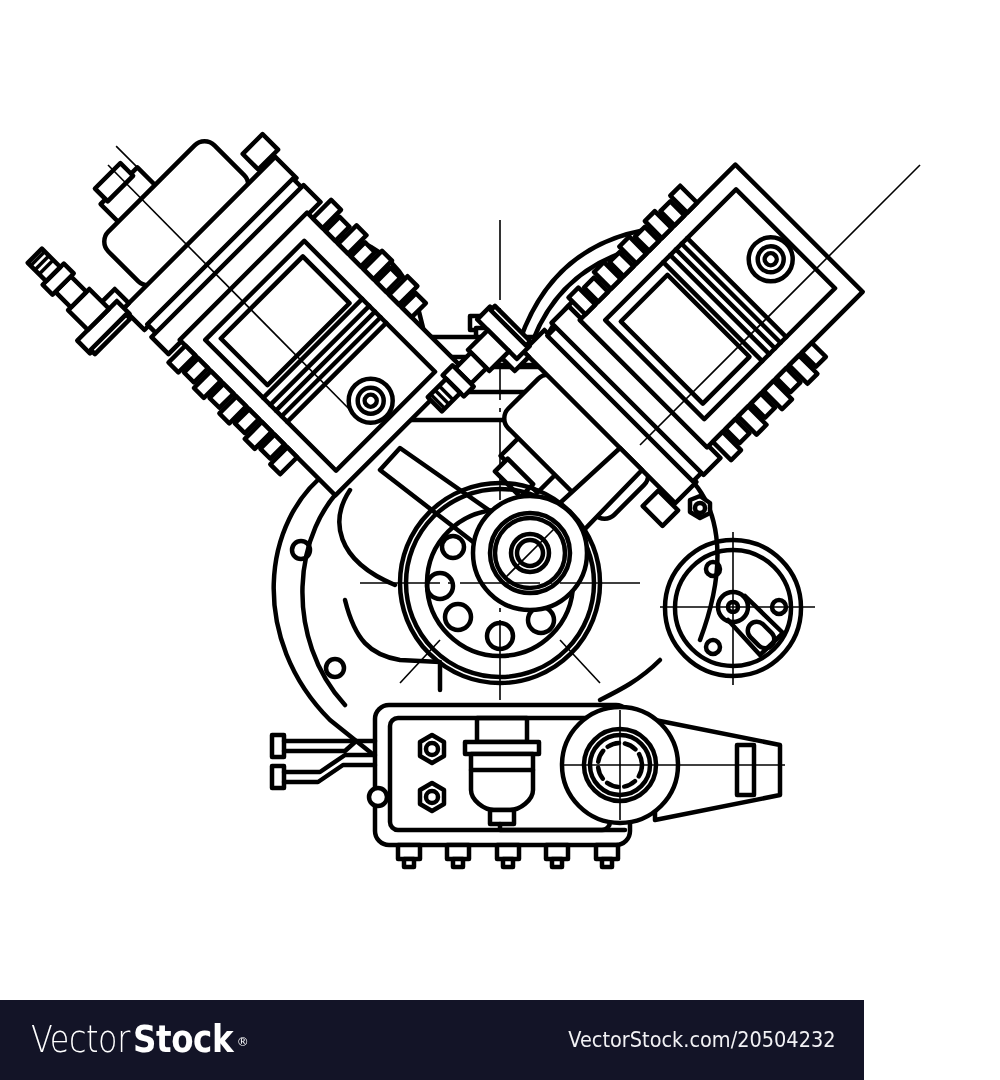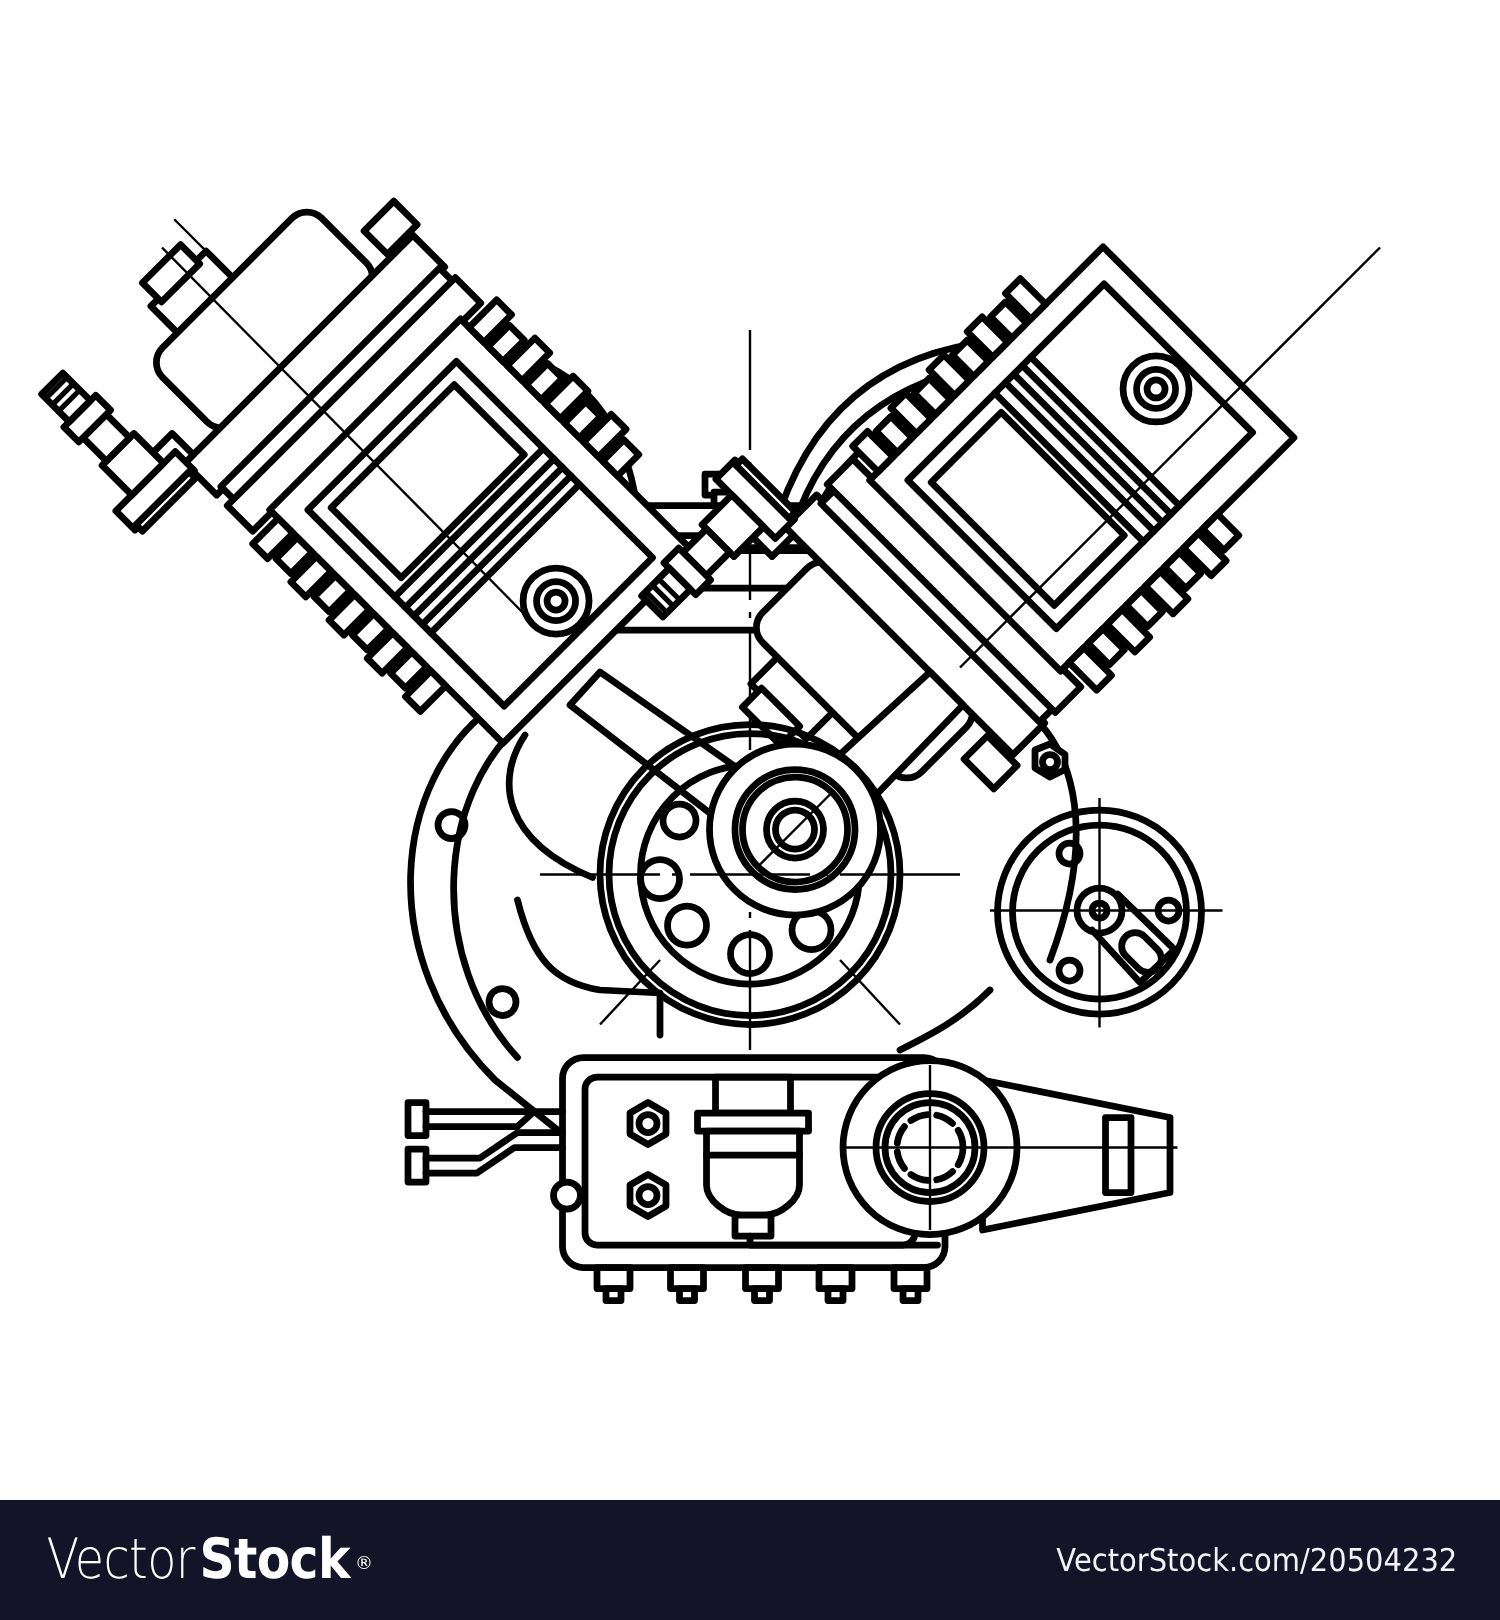--- a/index.html
+++ b/index.html
@@ -5,21 +5,21 @@
     html, body { margin: 0; padding: 0; }
     body {
       width: 1000px; height: 1080px; overflow: hidden;
       background: #ffffff;
       font-family: "DejaVu Sans", "Liberation Sans", sans-serif;
     }
     #canvas { position: relative; width: 1000px; height: 1080px; }
     #artwork { position: absolute; left: 0; top: 0; width: 1000px; height: 1000px; background: #ffffff; }
     #artwork svg { display: block; }
     #footer {
-      position: absolute; left: 0; top: 1000px; width: 1000px; height: 80px;
+      position: absolute; left: 0; top: 1000px; width: 864px; height: 80px;
       background: #131427;
       color: #ffffff;
     }
     .logo {
       position: absolute; left: 31px; top: 18px;
       font-size: 37px; line-height: 44px; letter-spacing: -0.5px;
       white-space: nowrap;
     }
     .logo .light { font-weight: 300; font-family: "DejaVu Sans", sans-serif; transform: scaleX(0.86); display: inline-block; transform-origin: left; margin-right: -13px; }
     .logo .bold { font-weight: 700; font-family: "DejaVu Sans", sans-serif; display: inline-block; transform: scaleX(0.88); transform-origin: left; margin-right: -10px; }

